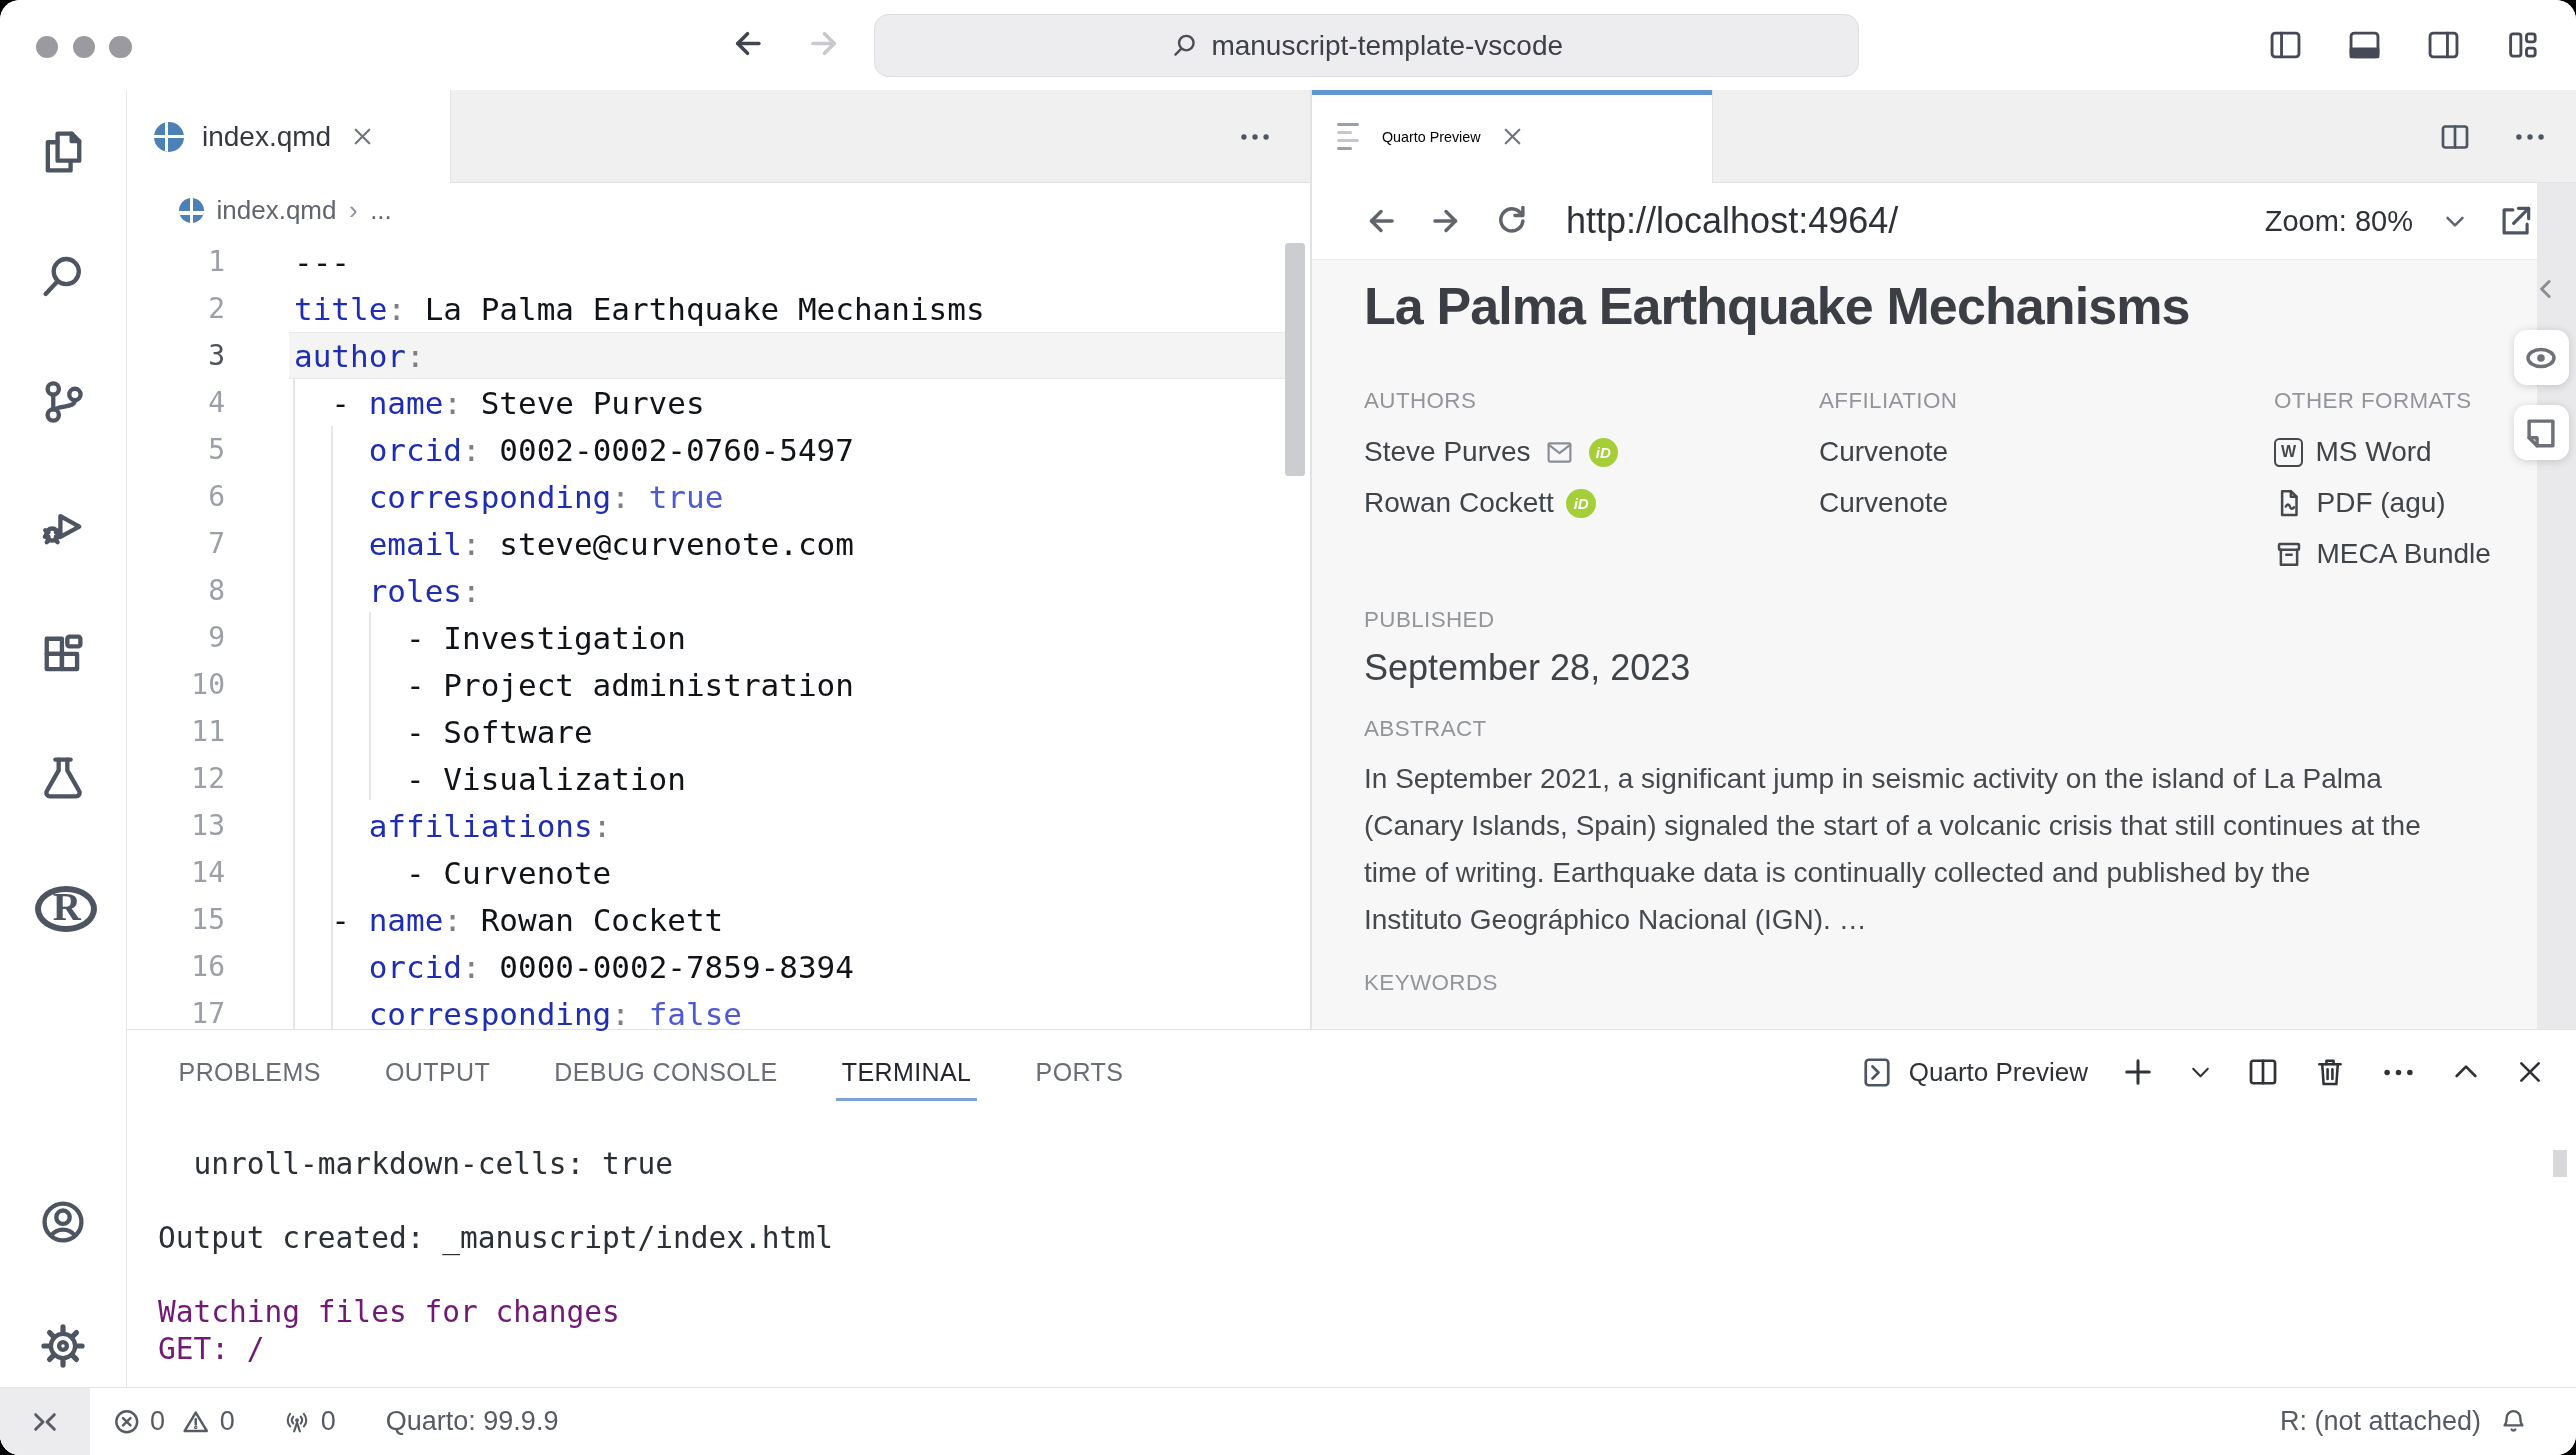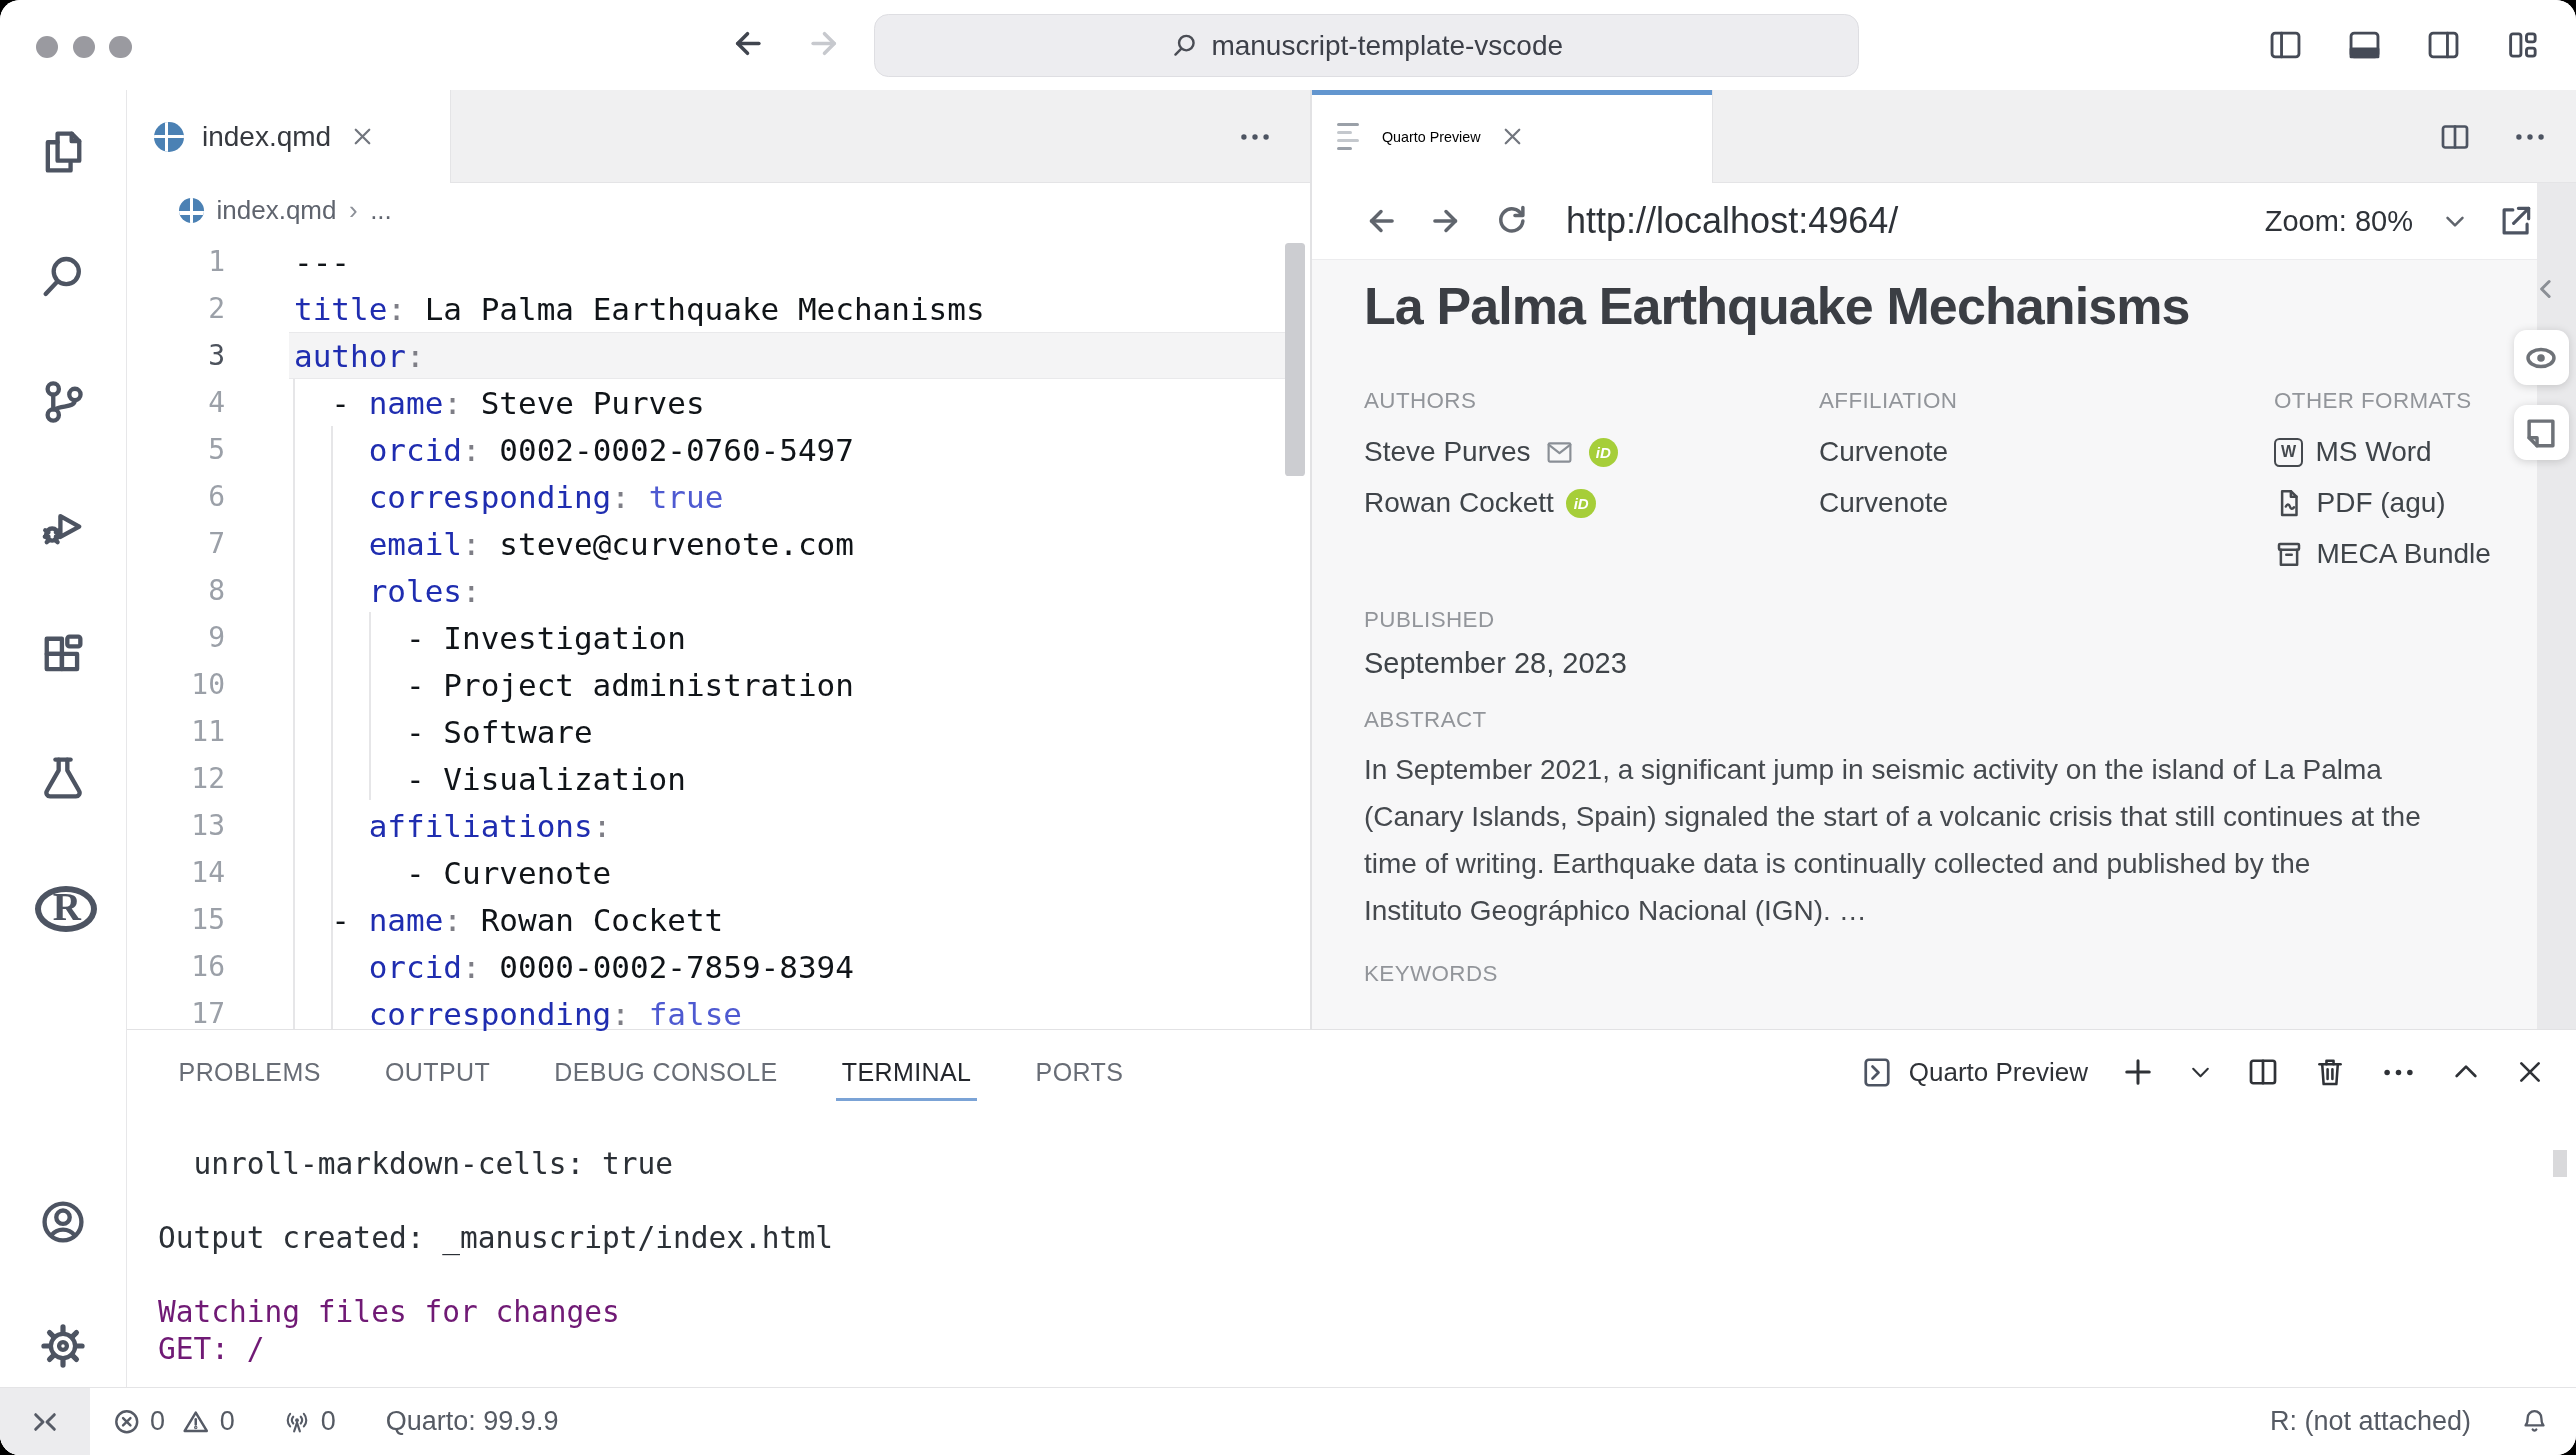--- a/index.html
+++ b/index.html
@@ -66,21 +66,21 @@
   .zoomlbl { font-size:29px; color:#2e3238; }
   .pcontent { position:absolute; top:172px; left:0; right:0; bottom:0; background:#f7f7f8; padding:14.3px 0 0 52px; overflow:hidden; }
   .ptitle { font-size:52px; font-weight:bold; color:#3b3e44; letter-spacing:-0.9px; }
   .metagrid { display:grid; grid-template-columns:455px 455px auto; margin-top:52px; }
   .mlabel { font-size:22.4px; color:#92959a; letter-spacing:0.4px; }
   .mrow { height:51px; display:flex; align-items:center; gap:12.5px; font-size:28px; color:#3f4449; }
   .mrows { margin-top:12.5px; }
   .orcid { display:inline-flex; width:29.5px; height:29.5px; border-radius:50%; background:#a6ce39; color:#fff; align-items:center; justify-content:center; font-size:15px; font-weight:bold; font-style:italic; }
   .fbox { display:inline-flex; width:29px; height:29px; border:2.7px solid #45494e; border-radius:5.4px; align-items:center; justify-content:center; font-size:16px; font-weight:bold; color:#45494e; }
   .secblock { margin-top:27px; }
-  .svalue { margin-top:14.3px; font-size:29px; color:#3f4449; }
+  .svalue { margin-top:14.3px; font-size:36px; color:#3f4449; }
   .abslines { margin-top:12.5px; }
   .absline { font-size:28px; color:#45494e; line-height:47px; }
   .pscroll { position:absolute; right:0; top:54px; bottom:0; width:39px; background:#e9e9eb; }
   .collapse { position:absolute; right:10.7px; top:7.2px; width:39px; height:39px; display:flex; align-items:center; justify-content:center; }
   .sidebtn { position:absolute; right:7.2px; width:55px; height:55px; background:#fff; border-radius:12.5px; box-shadow:0 1.8px 9px rgba(0,0,0,0.15); display:flex; align-items:center; justify-content:center; z-index:3; }
 
   
   .panel { position:absolute; top:1029px; left:127px; right:0; height:358px; background:#fff; border-top:1.8px solid #e2e2e4; }
   .ptabs { position:relative; height:84px; display:flex; align-items:center; padding-left:48px; gap:57px; }
   .ptabitem { position:relative; font-size:25px; letter-spacing:0.4px; color:#686d76; padding:16px 3.6px; }
@@ -90,21 +90,21 @@
   .chip { display:flex; align-items:center; gap:14.3px; font-size:26px; color:#2f3237; }
   .term { padding:32px 0 0 31px; font-family:"DejaVu Sans Mono", monospace; font-size:29.5px; line-height:37px; color:#2b3036; }
   .term .tline { white-space:pre; min-height:37px; }
   .term .green { color:#701a75; }
   .panscroll { position:absolute; right:9px; top:120px; width:14.3px; height:27px; background:#d9d9db; }
 
   
   .statusbar { position:absolute; bottom:0; left:0; right:0; height:68px; background:#fff; border-top:1.8px solid #e4e4e6; display:flex; align-items:center; font-size:27px; color:#555a63; }
   .sb-chip { width:90px; height:100%; background:#ececee; display:flex; align-items:center; justify-content:center; }
   .sb-item { display:flex; align-items:center; gap:9px; }
-  .sb-right { margin-left:auto; display:flex; align-items:center; gap:48px; padding-right:26px;text-align:center; }
+  .sb-right { margin-left:auto; display:flex; align-items:center; gap:17px; padding-right:47px;text-align:center; }
 </style>
 </head>
 <body>
 
 <div id="window">
 
   <div class="titlebar">
     <div class="lights">
       <div class="light"></div>
       <div class="light"></div>

